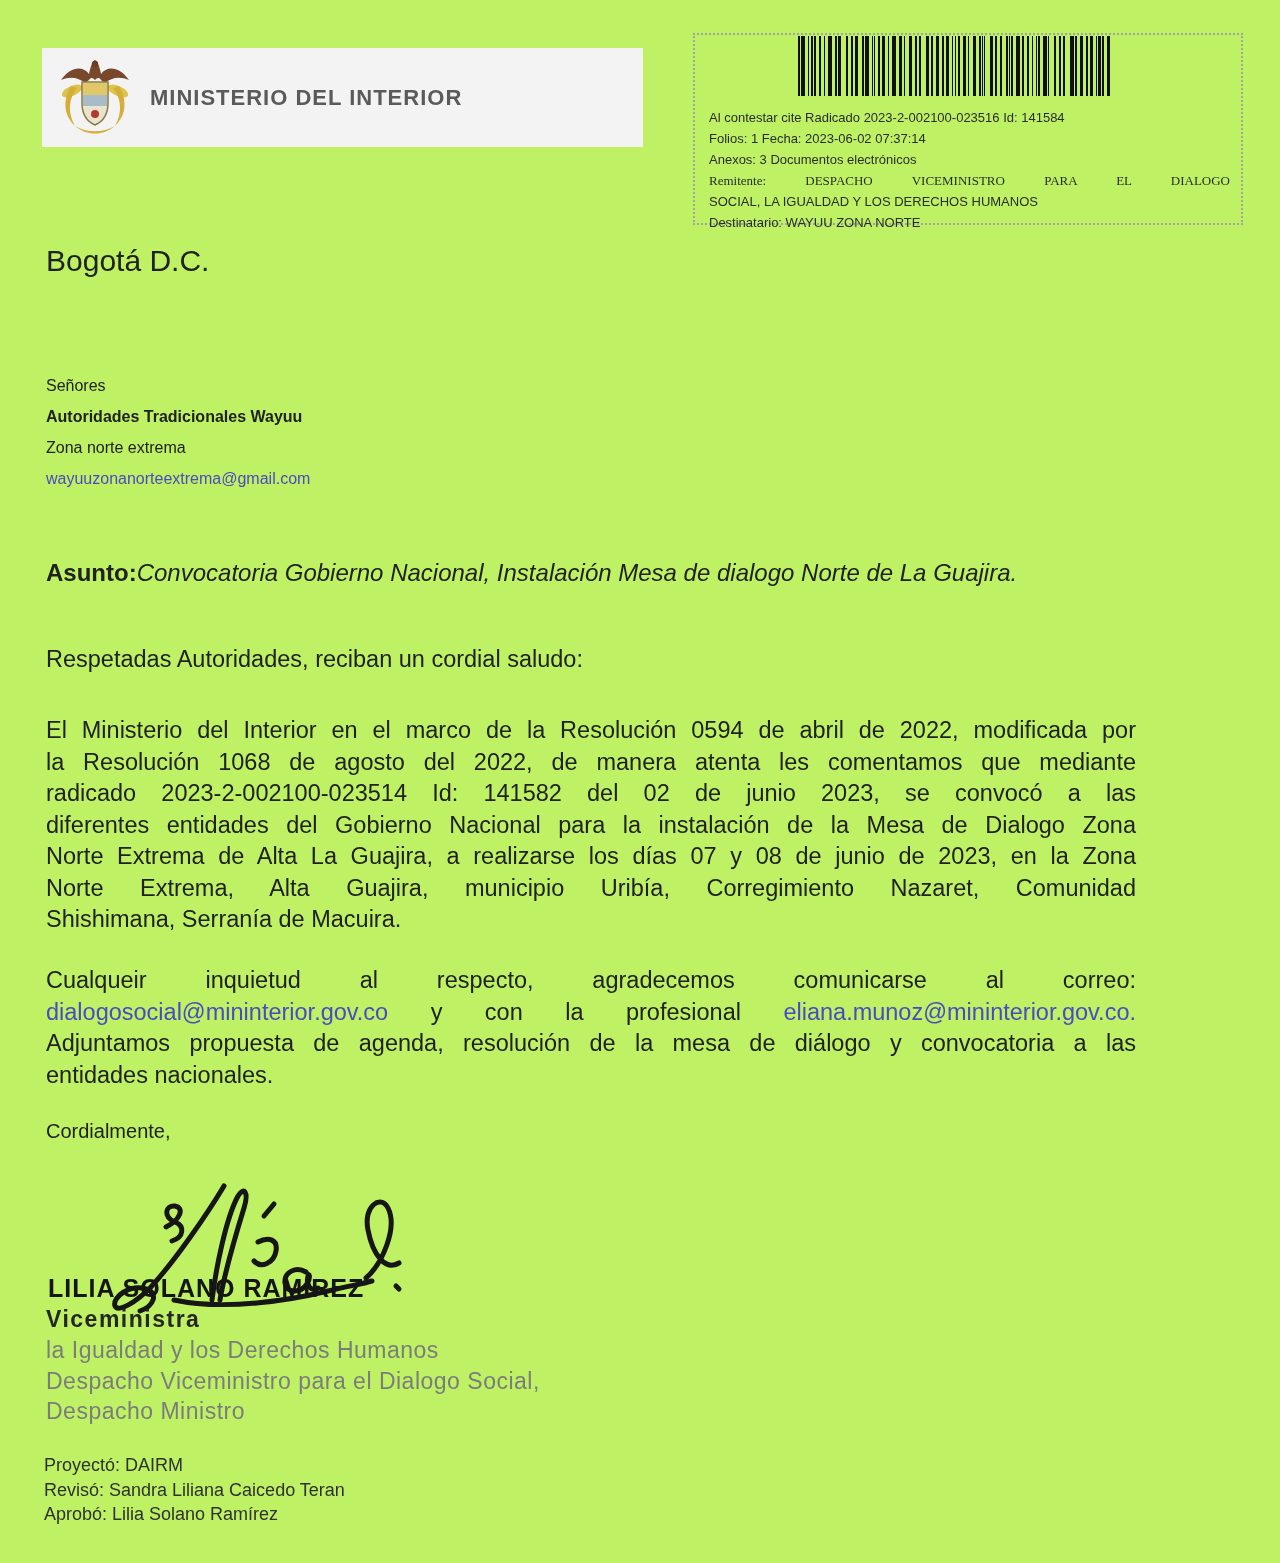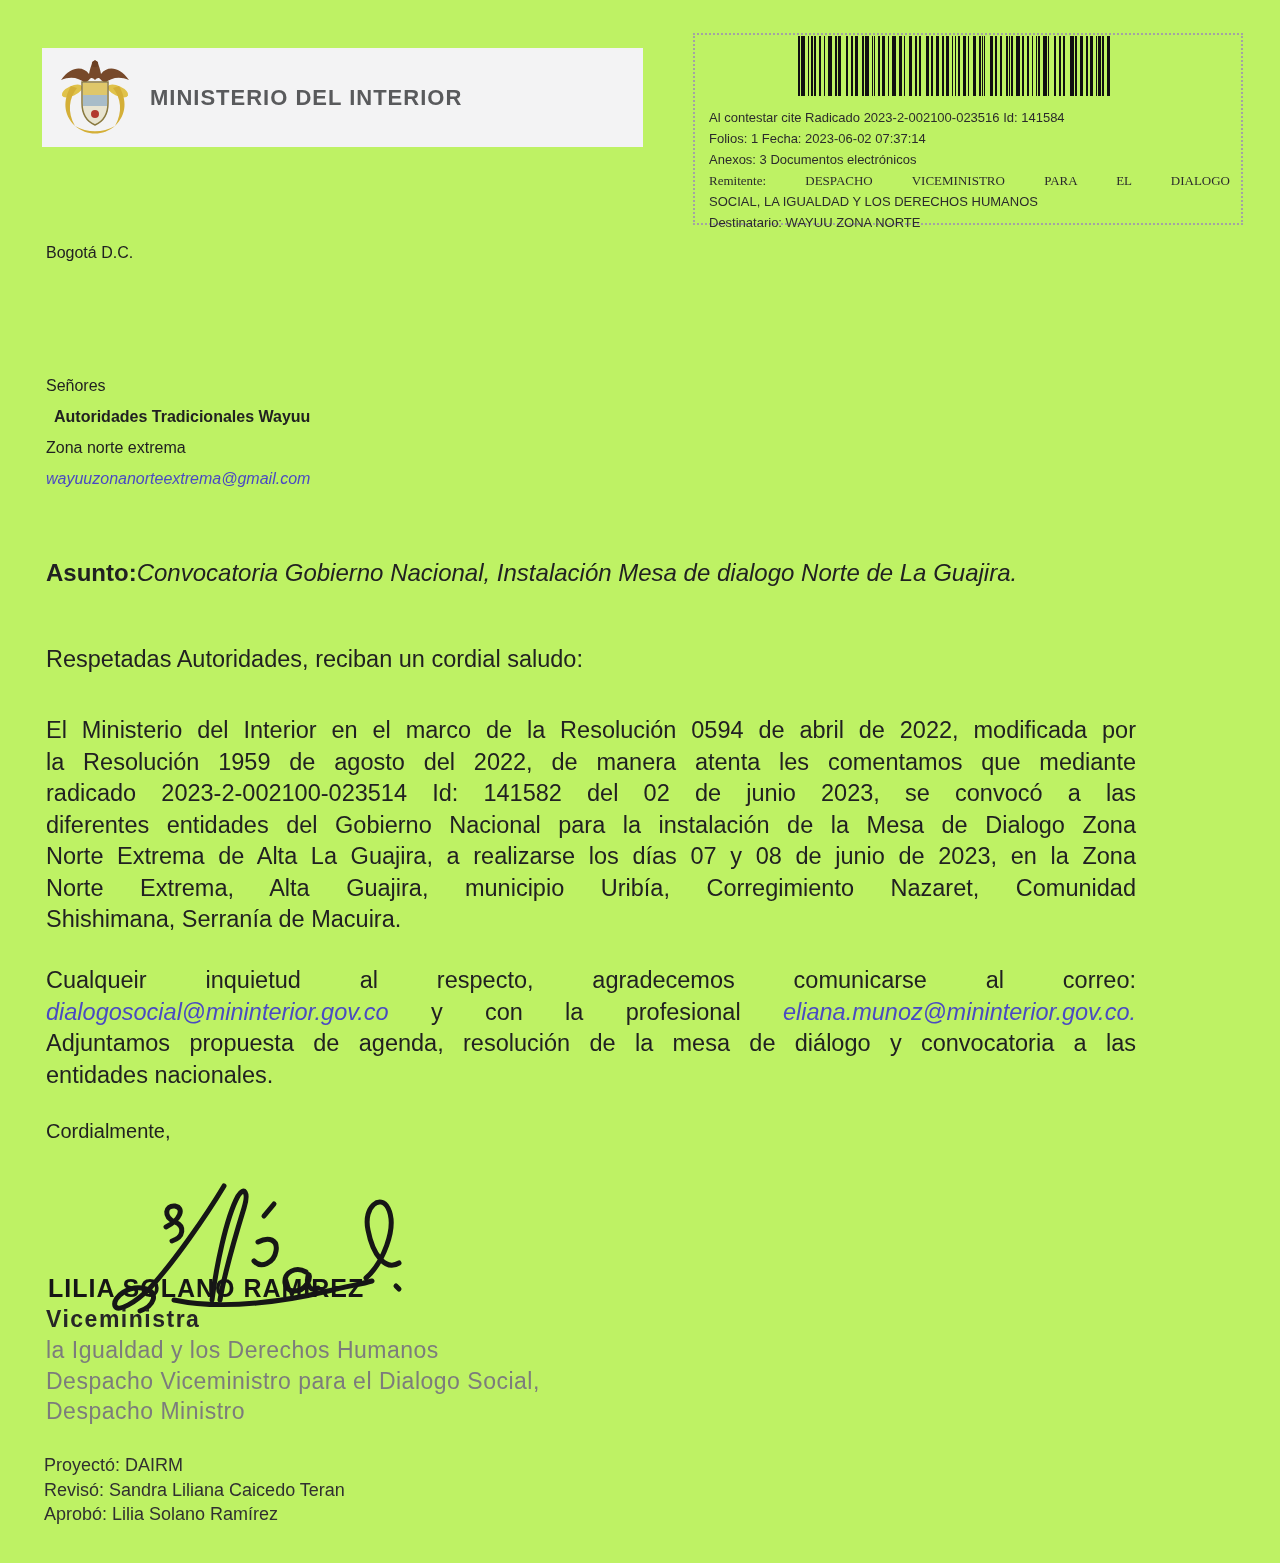--- a/index.html
+++ b/index.html
@@ -26,25 +26,25 @@
     background-image:
       repeating-linear-gradient(90deg,#101010 0 2px,rgba(0,0,0,0) 2px 5px,#101010 5px 7px,rgba(0,0,0,0) 7px 10px,#101010 10px 11px,rgba(0,0,0,0) 11px 16px),
       repeating-linear-gradient(90deg,rgba(0,0,0,0) 0 3px,#101010 3px 6px,rgba(0,0,0,0) 6px 13px,#101010 13px 15px,rgba(0,0,0,0) 15px 22px,#101010 22px 23px,rgba(0,0,0,0) 23px 27px);
   }
   .rad-text{
     position:absolute;left:14px;right:11px;top:73px;
     font-size:13px;line-height:20.9px;color:#2b2b2b;
   }
   .jall{text-align:justify;text-align-last:justify;font-family:Liberation Serif, serif;}
   
-  .city{position:absolute;left:46px;top:244px;font-size:16px;}
+  .city{position:absolute;left:46px;top:244px;font-size:30px;}
   .recipient{position:absolute;left:46px;top:370px;font-size:16px;line-height:31px;}
-  .b{font-weight:bold;text-align:right;}
+  .b{font-weight:bold;}
   .i{font-style:italic;}
-  .lnk{color:#4a4ac2;text-decoration:none;cursor:pointer;font-style:italic;}
+  .lnk{color:#4a4ac2;text-decoration:none;cursor:pointer;}
   .subject{position:absolute;left:46px;top:559px;font-size:24px;}
   .greeting{position:absolute;left:46px;top:646px;font-size:23.5px;}
   .para{position:absolute;left:46px;width:1090px;font-size:23.5px;line-height:31.5px;}
   .p1{top:715px;}
   .p2{top:965px;}
   .jline{text-align:justify;text-align-last:justify;}
   .closing{position:absolute;left:46px;top:1120px;font-size:20px;}
   
   .signature{position:absolute;left:66px;top:1180px;width:340px;height:140px;}
   .sig-name{position:absolute;left:48px;top:1274px;font-size:25px;font-weight:bold;letter-spacing:1px;color:#151515;}
@@ -95,21 +95,21 @@
     <div>Zona norte extrema</div>
     <div><a class="lnk">wayuuzonanorteextrema@gmail.com</a></div>
   </div>
 
   <div class="subject"><span class="b">Asunto:</span><span class="i">Convocatoria Gobierno Nacional, Instalación Mesa de dialogo Norte de La Guajira.</span></div>
 
   <div class="greeting">Respetadas Autoridades, reciban un cordial saludo:</div>
 
   <div class="para p1">
     <div class="jline">El Ministerio del Interior en el marco de la Resolución 0594 de abril de 2022, modificada por</div>
-    <div class="jline">la Resolución 1959 de agosto del 2022, de manera atenta les comentamos que mediante</div>
+    <div class="jline">la Resolución 1068 de agosto del 2022, de manera atenta les comentamos que mediante</div>
     <div class="jline">radicado 2023-2-002100-023514 Id: 141582 del 02 de junio 2023, se convocó a las</div>
     <div class="jline">diferentes entidades del Gobierno Nacional para la instalación de la Mesa de Dialogo Zona</div>
     <div class="jline">Norte Extrema de Alta La Guajira, a realizarse los días 07 y 08 de junio de 2023, en la Zona</div>
     <div class="jline">Norte Extrema, Alta Guajira, municipio Uribía, Corregimiento Nazaret, Comunidad</div>
     <div>Shishimana, Serranía de Macuira.</div>
   </div>
 
   <div class="para p2">
     <div class="jline">Cualqueir inquietud al respecto, agradecemos comunicarse al correo:</div>
     <div class="jline"><a class="lnk">dialogosocial@mininterior.gov.co</a><span> y con la profesional </span><a class="lnk">eliana.munoz@mininterior.gov.co.</a></div>

